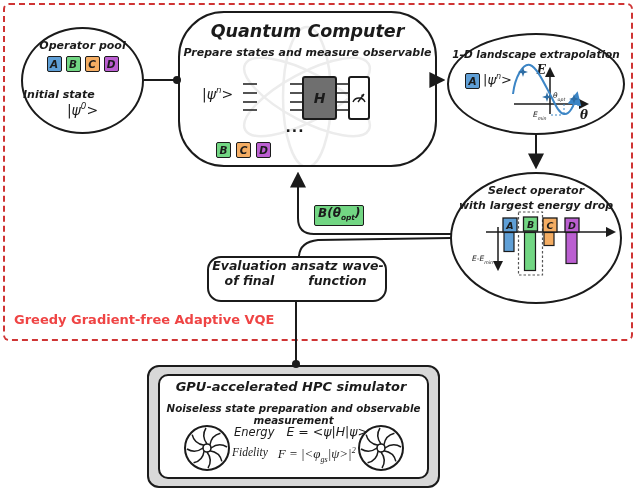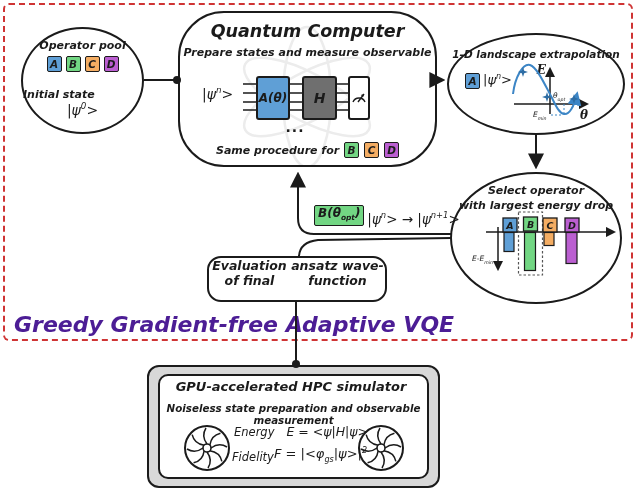--- a/index.html
+++ b/index.html
@@ -4,21 +4,21 @@
 <style>
   html,body{margin:0;padding:0;background:#fff;}
   #stage{position:relative;width:640px;height:491px;background:#fff;overflow:hidden;
          font-family:"DejaVu Sans",sans-serif;color:#1b1b1b;}
   .abs{position:absolute;}
   .hand{font-style:italic;}
   .bold{font-weight:bold;}
   .center{text-align:center;}
   
   #vqe-region{left:3px;top:3px;width:626px;height:334px;border:2px dashed #cf3434;border-radius:6px;z-index:0;}
-  #vqe-label{left:14px;top:312px;font-size:22px;font-weight:bold;font-style:italic;color:#4c1d95;z-index:2;}
+  #vqe-label{left:14px;top:312px;font-size:13px;font-weight:bold;color:#ef4444;z-index:2;}
   
   .node{background:#fff;border:2px solid #1b1b1b;z-index:2;box-sizing:border-box;}
   .ellipse{border-radius:50%;}
   #pool-ellipse{left:21px;top:27px;width:123px;height:107px;text-decoration:underline;}
   #qc-box{left:178px;top:11px;width:259px;height:156px;border-radius:46px;}
   #landscape-ellipse{left:447px;top:33px;width:178px;height:102px;}
   #select-ellipse{left:450px;top:172px;width:172px;height:132px;}
   #eval-box{left:207px;top:256px;width:180px;height:46px;border-radius:14px;display:flex;flex-direction:row;justify-content:center;}
   #hpc-outer{left:147px;top:365px;width:293px;height:123px;border-radius:12px;border-width:2.5px;}
   #hpc-inner{left:9px;top:7px;width:271px;height:105px;border-radius:10px;}
@@ -60,32 +60,30 @@
       </g>
       <g stroke="#1b1b1b" stroke-width="1.3">
         <path d="M63 71 H77 M63 80 H77 M63 89 H77 M63 97 H77"></path>
         <path d="M110 71 H122 M110 80 H122 M110 89 H122 M110 97 H122"></path>
         <path d="M157 71 H168 M157 80 H168 M157 89 H168 M157 97 H168"></path>
       </g>
     </svg>
     <div class="abs hand bold" style="left:0;right:0;top:8px;text-align:center;font-size:17.5px;">Quantum Computer</div>
     <div class="abs small-title" style="left:0;right:0;top:33px;text-align:center;">Prepare states and measure observable</div>
     <div class="abs hand" style="left:22px;top:72px;font-size:14px;">|ψ<sup>n</sup>&gt;</div>
-    <div class="gate abs" style="left: 76px; top: 63px; width: 34px; height: 44px; font-size: 12px; background-color: rgb(95, 159, 214);">A(θ)</div>
     <div class="gate abs" style="left: 122px; top: 63px; width: 35px; height: 44px; font-size: 14px; background-color: rgb(111, 111, 111);">H</div>
     <div class="gate abs" style="left:168px;top:63px;width:22px;height:44px;background:#fff;">
       <svg width="16" height="14" viewBox="0 0 16 14">
         <path d="M2 11 A6.5 6.5 0 0 1 14 11" fill="none" stroke="#1b1b1b" stroke-width="1.4"></path>
         <path d="M7 11 L13 3" stroke="#1b1b1b" stroke-width="1.4"></path>
         <path d="M13 3 l-3.2 1 l2.4 2 z" fill="#1b1b1b"></path>
       </svg>
     </div>
     <div class="abs bold" style="left:100px;top:106px;width:30px;text-align:center;font-size:14px;letter-spacing:1px;">...</div>
     <div class="abs" style="left:36px;top:129px;display:flex;align-items:center;gap:5px;">
-      <span class="small-title">Same procedure for</span>
       <span class="op-chip" style="background-color: rgb(114, 214, 131);">B</span>
       <span class="op-chip" style="background-color: rgb(244, 173, 99);">C</span>
       <span class="op-chip" style="background-color: rgb(187, 95, 209);">D</span>
     </div>
   </div>
 
   <div id="landscape-ellipse" class="abs node ellipse">
     <div class="abs" style="left:0;right:0;top:13px;text-align:center;font-size:10.5px;font-weight:bold;font-style:italic;">1-D landscape extrapolation</div>
     <div class="abs op-chip" style="left: 16px; top: 38px; background-color: rgb(95, 159, 214);">A</div>
     <div class="abs hand" style="left:34px;top:37px;font-size:13px;">|ψ<sup>n</sup>&gt;</div>
@@ -139,21 +137,20 @@
         <rect x="58.5" y="25.5" width="11" height="38" fill="#72d683"></rect>
         <rect x="78" y="25.5" width="10" height="13" fill="#f4ad63"></rect>
         <rect x="100" y="25.5" width="11" height="31" fill="#bb5fd1"></rect>
       </g>
     </svg>
     <div class="abs tinylabel" style="left:20px;top:81px;">E-E<sub>min</sub></div>
   </div>
 
   <div class="abs" style="left:314px;top:205px;display:flex;align-items:flex-end;gap:3px;z-index:2;">
     <span class="hand bold" style="border: 1.5px solid rgb(27, 27, 27); border-radius: 2px; padding: 0px 3px; font-size: 12px; line-height: 15px; background-color: rgb(114, 214, 131);">B(θ<sub>opt</sub>)</span>
-    <span class="hand" style="font-size:13.5px;">|ψ<sup>n</sup>&gt; → |ψ<sup>n+1</sup>&gt;</span>
   </div>
 
   <div id="eval-box" class="abs node">
     <div class="center hand bold" style="font-size:12.5px;">Evaluation of final</div>
     <div class="center hand bold" style="font-size:12.5px;">ansatz wave-function</div>
   </div>
 
   <div id="hpc-outer" class="abs node" style="background-color: rgb(216, 216, 216);">
     <div id="hpc-inner" class="abs node">
       <div class="abs hand bold" style="left:0;right:5px;top:3px;text-align:center;font-size:13px;">GPU-accelerated HPC simulator</div>
@@ -187,21 +184,21 @@
             <path d="M28 24 Q36 18 44 23" transform="rotate(225 24 24)"></path>
             <path d="M28 24 Q36 18 44 23" transform="rotate(270 24 24)"></path>
             <path d="M28 24 Q36 18 44 23" transform="rotate(315 24 24)"></path>
           </g>
         </g>
       </svg>
       <div class="abs" style="left:74px;top:48px;display:flex;gap:12px;align-items:baseline;">
         <span class="hand" style="font-size:11.5px;">Energy</span>
         <span class="hand" style="font-size:12.5px;">E = &lt;ψ|H|ψ&gt;</span>
       </div>
-      <div class="abs" style="left:72px;top:70px;display:flex;align-items:flex-end;">
+      <div class="abs" style="left:72px;top:70px;display:flex;gap:10px;align-items:flex-start;font-family:Liberation Serif, serif;">
         <span class="hand" style="font-size:11.5px;">Fidelity</span>
         <span class="hand" style="font-size:13px;">F = |&lt;φ<sub>gs</sub>|ψ&gt;|<sup>2</sup></span>
       </div>
     </div>
   </div>
 
   <svg class="abs" style="left:0;top:0;z-index:6;pointer-events:none;" width="640" height="491" viewBox="0 0 640 491">
     <defs>
       <marker id="arrow" viewBox="0 0 10 10" refX="8.5" refY="5" markerWidth="8" markerHeight="8" orient="auto">
         <path d="M0 0 L10 5 L0 10 z" fill="#1b1b1b"></path>

